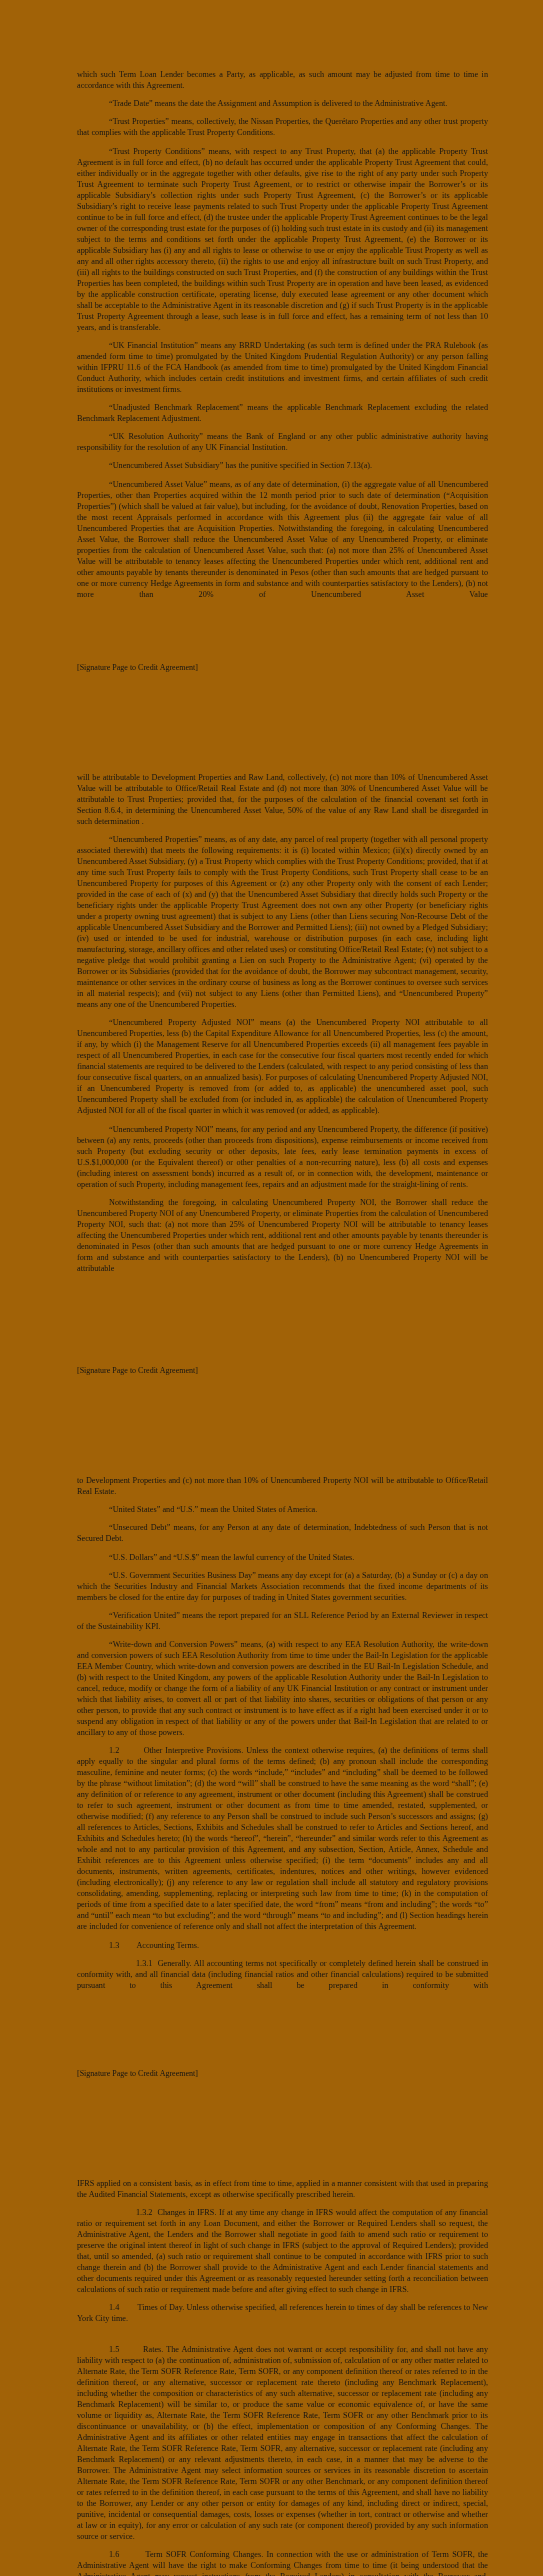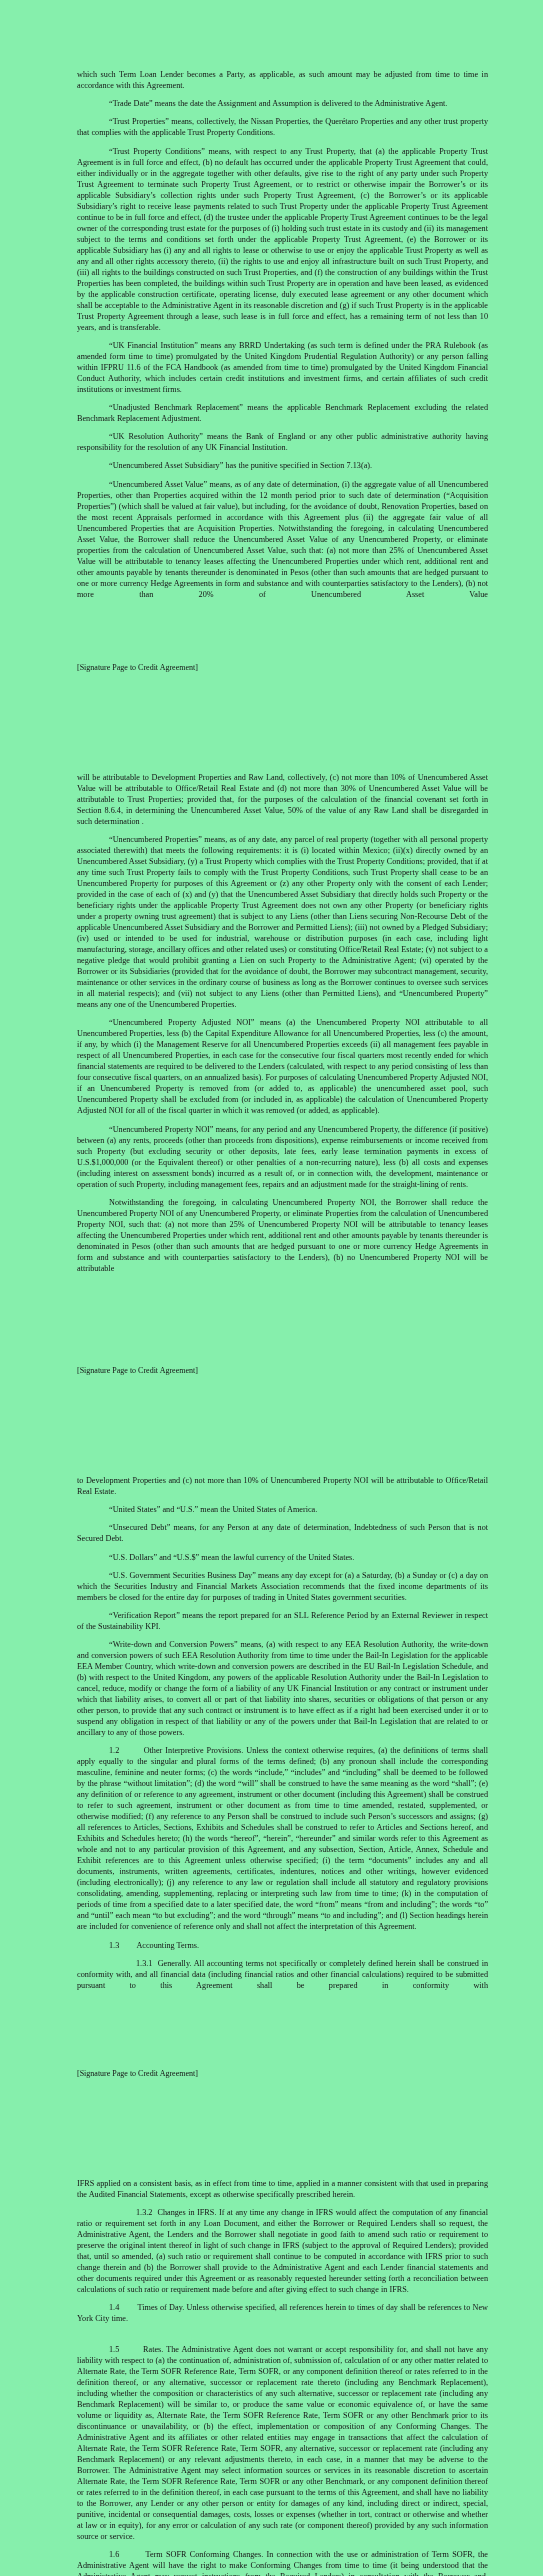--- a/index.html
+++ b/index.html
@@ -13,21 +13,21 @@
     position: relative;
     font-family: "Liberation Serif", "DejaVu Serif", serif;
     color: #141414;
   }
   .doc { width: 544px; height: 2813px; position: relative; background: #ffffff; }
   .page {
     position: relative;
     width: 544px;
     height: 703px;
     overflow: hidden;
-    background: #86efac;
+    background: #a16207;
   }
   .content {
     position: absolute;
     left: 77px;
     top: 69px;
     width: 411px;
   }
   .para {
     margin: 0 0 7.2px 0;
     font-size: 8.2px;
@@ -82,21 +82,21 @@
     <div class="footer">[Signature Page to Credit Agreement]</div>
   </section>
 
   <section class="page">
     <div class="content">
         <p class="para normal"><span>to Development Properties and (c) not more than 10% of Unencumbered Property NOI will be attributable to Office/Retail Real Estate.</span></p>
         <p class="para indent"><span>“</span><span class="u">United States</span><span>” and “</span><span class="u">U.S.</span><span>” mean the United States of America.</span></p>
         <p class="para indent"><span>“</span><span class="u">Unsecured Debt</span><span>” means, for any Person at any date of determination, Indebtedness of such Person that is not Secured Debt.</span></p>
         <p class="para indent"><span>“</span><span class="u">U.S. Dollars</span><span>” and “</span><span class="u">U.S.$</span><span>” mean the lawful currency of the United States.</span></p>
         <p class="para indent"><span>“</span><span class="u">U.S. Government Securities Business Day</span><span>” means any day except for (a) a Saturday, (b) a Sunday or (c) a day on which the Securities Industry and Financial Markets Association recommends that the fixed income departments of its members be closed for the entire day for purposes of trading in United States government securities.</span></p>
-        <p class="para indent"><span>“</span><span class="u">Verification Report</span><span>” means the report prepared for an SLL Reference Period by an External Reviewer in respect of the Sustainability KPI.</span></p>
+        <p class="para indent"><span>“</span><span class="u">Verification United</span><span>” means the report prepared for an SLL Reference Period by an External Reviewer in respect of the Sustainability KPI.</span></p>
         <p class="para indent"><span>“</span><span class="u">Write-down and Conversion Powers</span><span>” means, (a) with respect to any EEA Resolution Authority, the write-down and conversion powers of such EEA Resolution Authority from time to time under the Bail-In Legislation for the applicable EEA Member Country, which write-down and conversion powers are described in the EU Bail-In Legislation Schedule, and (b) with respect to the United Kingdom, any powers of the applicable Resolution Authority under the Bail-In Legislation to cancel, reduce, modify or change the form of a liability of any UK Financial Institution or any contract or instrument under which that liability arises, to convert all or part of that liability into shares, securities or obligations of that person or any other person, to provide that any such contract or instrument is to have effect as if a right had been exercised under it or to suspend any obligation in respect of that liability or any of the powers under that Bail-In Legislation that are related to or ancillary to any of those powers.</span></p>
         <p class="para indent"><span>1.2&nbsp;&nbsp;&nbsp;&nbsp;&nbsp;&nbsp;&nbsp;&nbsp;Other Interpretive Provisions.  Unless the context otherwise requires, (a) the definitions of terms shall apply equally to the singular and plural forms of the terms defined; (b) any pronoun shall include the corresponding masculine, feminine and neuter forms; (c) the words “</span><span class="u">include</span><span>,” “</span><span class="u">includes</span><span>” and “</span><span class="u">including</span><span>” shall be deemed to be followed by the phrase “without limitation”; (d) the word “</span><span class="u">will</span><span>” shall be construed to have the same meaning as the word “</span><span class="u">shall</span><span>”; (e) any definition of or reference to any agreement, instrument or other document (including this Agreement) shall be construed to refer to such agreement, instrument or other document as from time to time amended, restated, supplemented, or otherwise modified; (f) any reference to any Person shall be construed to include such Person’s successors and assigns; (g) all references to Articles, Sections, Exhibits and Schedules shall be construed to refer to Articles and Sections hereof, and Exhibits and Schedules hereto; (h) the words “hereof”, “herein”, “hereunder” and similar words refer to this Agreement as whole and not to any particular provision of this Agreement, and any subsection, Section, Article, Annex, Schedule and Exhibit references are to this Agreement unless otherwise specified; (i) the term “documents” includes any and all documents, instruments, written agreements, certificates, indentures, notices and other writings, however evidenced (including electronically); (j) any reference to any law or regulation shall include all statutory and regulatory provisions consolidating, amending, supplementing, replacing or interpreting such law from time to time; (k) in the computation of periods of time from a specified date to a later specified date, the word “</span><span class="u">from</span><span>” means “</span><span class="u">from and including</span><span>”; the words “</span><span class="u">to</span><span>” and “</span><span class="u">until</span><span>” each mean “</span><span class="u">to but excluding</span><span>”; and the word “</span><span class="u">through</span><span>” means “</span><span class="u">to and including</span><span>”; and (l) Section headings herein are included for convenience of reference only and shall not affect the interpretation of this Agreement.</span></p>
         <p class="para indent"><span>1.3&nbsp;&nbsp;&nbsp;&nbsp;&nbsp;&nbsp;&nbsp;&nbsp;Accounting Terms.</span></p>
         <p class="para indent2 runover"><span>1.3.1&nbsp;&nbsp;</span><span class="u">Generally</span><span>.  All accounting terms not specifically or completely defined herein shall be construed in conformity with, and all financial data (including financial ratios and other financial calculations) required to be submitted pursuant to this Agreement shall be prepared in conformity with</span></p>
       </div>
     <div class="footer">[Signature Page to Credit Agreement]</div>
   </section>
 
   <section class="page">
     <div class="content">

